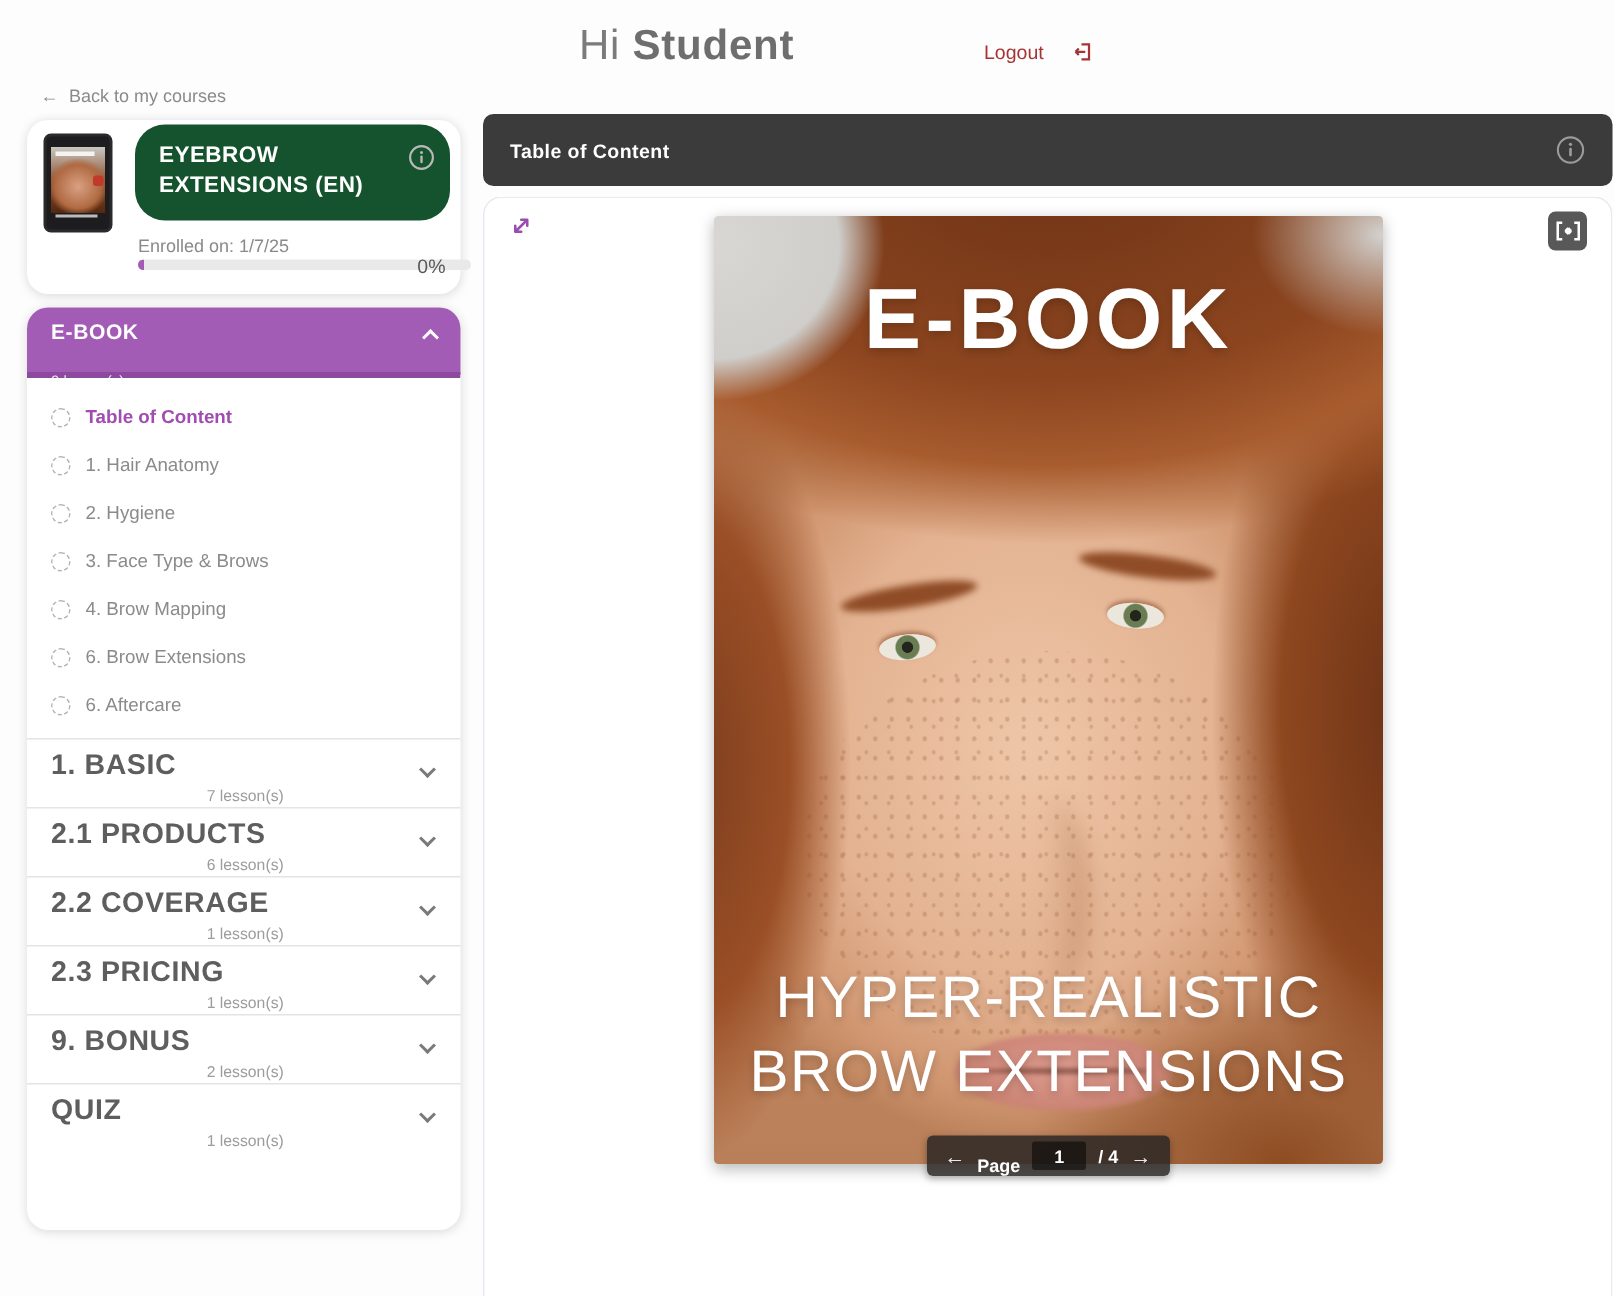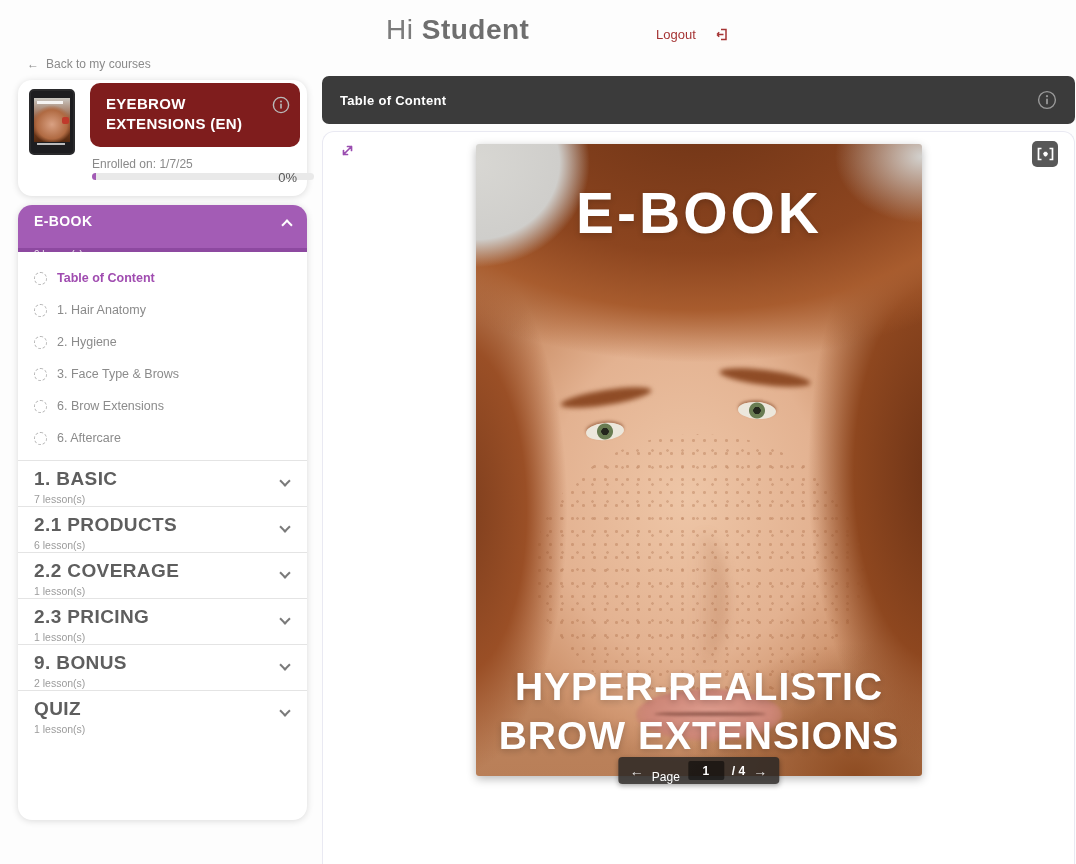--- a/index.html
+++ b/index.html
@@ -20,22 +20,22 @@
     border-radius:14px; box-shadow:0 1px 7px rgba(0,0,0,.14); }
   .thumb { position:absolute; left:11px; top:9px; width:46px; height:66px; border-radius:5px;
     background:#1d1d20; border:2px solid #2a2a2c; overflow:hidden; }
   .thumb .thumb-img { position:absolute; left:3px; top:7px; right:3px; height:44px;
     background:
       radial-gradient(ellipse 70% 55% at 50% 60%, #d9a183 0%, #b06a42 60%, transparent 80%),
       linear-gradient(180deg,#c9c7c2 0%, #8a4a28 55%, #53280f 100%); }
   .thumb .thumb-badge { position:absolute; right:4px; top:26px; width:7px; height:7px; border-radius:2px; background:#c0392b; }
   .thumb .thumb-line1 { position:absolute; left:6px; top:10px; right:10px; height:3px; background:rgba(255,255,255,.85); }
   .thumb .thumb-line2 { position:absolute; left:6px; bottom:8px; right:8px; height:2px; background:rgba(255,255,255,.7); }
-  .course-title-box { position:absolute; left:72px; top:3px; width:210px; height:64px; background:#7f1d1d;
-    border-radius:10px; padding:11px 34px 0 16px; }
+  .course-title-box { position:absolute; left:72px; top:3px; width:210px; height:64px; background:#14532d;
+    border-radius:20px; padding:11px 34px 0 16px; }
   .course-title { font-size:15px; line-height:1.35; font-weight:700; color:#fff; letter-spacing:.3px; }
   .info-badge { position:absolute; right:10px; top:13px; }
   .enrolled { position:absolute; left:74px; top:77px; font-size:12px; color:#8a8a8a; }
   .progress-track { position:absolute; left:74px; top:93px; width:222px; height:7px; border-radius:4px; background:#e9e9e9; overflow:hidden; }
   .progress-fill { width:2%; height:100%; background:#a35cb5; }
   .progress-pct { position:absolute; right:10px; top:90px; font-size:13px; color:#585858; }
 
   .accordion-card { position:absolute; left:18px; top:205px; width:289px; height:615px; background:#fff;
     border-radius:14px; box-shadow:0 1px 7px rgba(0,0,0,.14); }
   .ebook-head { position:relative; height:47px; background:#a35cb5; border-radius:14px 14px 0 0;
@@ -49,21 +49,21 @@
 
   .lesson-list { padding:10px 0 6px 0; }
   .lesson-row { display:flex; align-items:center; gap:10px; height:32px; padding-left:16px; cursor:pointer; }
   .lesson-dot { width:13px; height:13px; border:1.6px dashed #b3b3b3; border-radius:50%; flex:0 0 auto; }
   .lesson-label { font-size:12.5px; color:#8b8b8b; }
   .lesson-row.active .lesson-label { color:#a04cb0; font-weight:700; }
 
   .sec-divider { height:1px; background:#e4e4e4; margin:0 0; }
   .section-row { position:relative; height:45px; padding:7px 14px 0 16px; cursor:pointer; }
   .section-title { font-size:19px; font-weight:700; color:#5e5e5e; letter-spacing:.4px; }
-  .section-count { font-size:10.5px; color:#9c9c9c; margin-top:3px; }
+  .section-count { font-size:10.5px; color:#9c9c9c; margin-top:3px;text-align:center; }
   .section-row .chev { position:absolute; right:18px; top:16px; }
 
   
   .lesson-bar { position:absolute; left:322px; top:76px; width:753px; height:48px; background:#3b3b3b;
     border-radius:7px; display:flex; align-items:center; padding:0 18px; }
   .lesson-bar .lb-title { font-size:13px; font-weight:700; color:#fff; letter-spacing:.3px; flex:1; }
 
   .viewer { position:absolute; left:322px; top:131px; width:753px; height:733px; background:#fff;
     border:1px solid #e9e9f2; border-bottom:none; border-radius:12px 12px 0 0; }
   .expand-btn { position:absolute; left:17px; top:11px; width:18px; height:18px; cursor:pointer; }
@@ -99,29 +99,29 @@
   .eye.right { left:262px; top:258px; transform:rotate(4deg); }
   .nose-shadow { position:absolute; left:205px; top:390px; width:46px; height:130px; border-radius:50%;
     background:linear-gradient(90deg, transparent 30%, rgba(150,85,50,.28)); filter:blur(6px); }
   .lips { position:absolute; left:160px; top:545px; width:146px; height:52px; border-radius:50%;
     background:radial-gradient(ellipse at 50% 45%, #dd9c8e 0%, #cd8677 60%, rgba(180,110,90,.4) 85%, transparent 100%);
     filter:blur(1.5px); }
   .mouth-line { position:absolute; left:178px; top:568px; width:112px; height:4px; border-radius:50%;
     background:rgba(90,40,30,.55); filter:blur(1.5px); }
   .cover-title { position:absolute; left:0; right:0; top:36px; text-align:center; font-size:57px; font-weight:800;
     color:#fff; letter-spacing:3px; text-shadow:0 2px 6px rgba(0,0,0,.18); }
-  .cover-sub { position:absolute; left:0; right:0; top:518px; text-align:center; font-size:39px; line-height:49px;
-    font-weight:700; color:#fff; letter-spacing:1px; text-shadow:0 2px 6px rgba(0,0,0,.2); }
+  .cover-sub { position:absolute; left:0; right:0; top:497px; text-align:center; font-size:39px; line-height:49px;
+    font-weight:400; color:#fff; letter-spacing:1px; text-shadow:0 2px 6px rgba(0,0,0,.2); }
 
   
   .page-nav { position:absolute; left:50%; transform:translateX(-50%); top:625px; height:27px;
     background:rgba(42,39,36,.85); border-radius:4px; display:flex; align-items:center; gap:8px;
     padding:0 12px; color:#fff; box-shadow:0 2px 5px rgba(0,0,0,.3); }
   .page-nav .nav-arrow { font-size:14px; color:#e8e8e8; cursor:pointer; line-height:1; }
-  .page-nav .pn-label { font-size:12px; font-weight:400;margin-top:12px; }
+  .page-nav .pn-label { font-size:12px; font-weight:700;margin-top:12px; }
   .page-input { width:36px; height:19px; background:rgba(0,0,0,.5); border:none; border-radius:2px;
     color:#fff; font-size:12px; font-weight:700; text-align:center; font-family:"Liberation Sans",sans-serif; }
   .page-total { font-size:12px; font-weight:700; }
 
   svg { display:block; }
 </style>
 </head>
 <body>
 
 <div class="greeting"><span>Hi </span><span class="name">Student</span></div>
@@ -182,20 +182,24 @@
       <span class="lesson-dot"></span>
       <span class="lesson-label">1. Hair Anatomy</span>
     </div>
     <div class="lesson-row">
       <span class="lesson-dot"></span>
       <span class="lesson-label">2. Hygiene</span>
     </div>
     <div class="lesson-row">
       <span class="lesson-dot"></span>
       <span class="lesson-label">3. Face Type &amp; Brows</span>
+    </div>
+    <div class="lesson-row">
+      <span class="lesson-dot"></span>
+      <span class="lesson-label">4. Brow Mapping</span>
     </div>
     <div class="lesson-row">
       <span class="lesson-dot"></span>
       <span class="lesson-label">6. Brow Extensions</span>
     </div>
     <div class="lesson-row">
       <span class="lesson-dot"></span>
       <span class="lesson-label">6. Aftercare</span>
     </div>
   </div>

